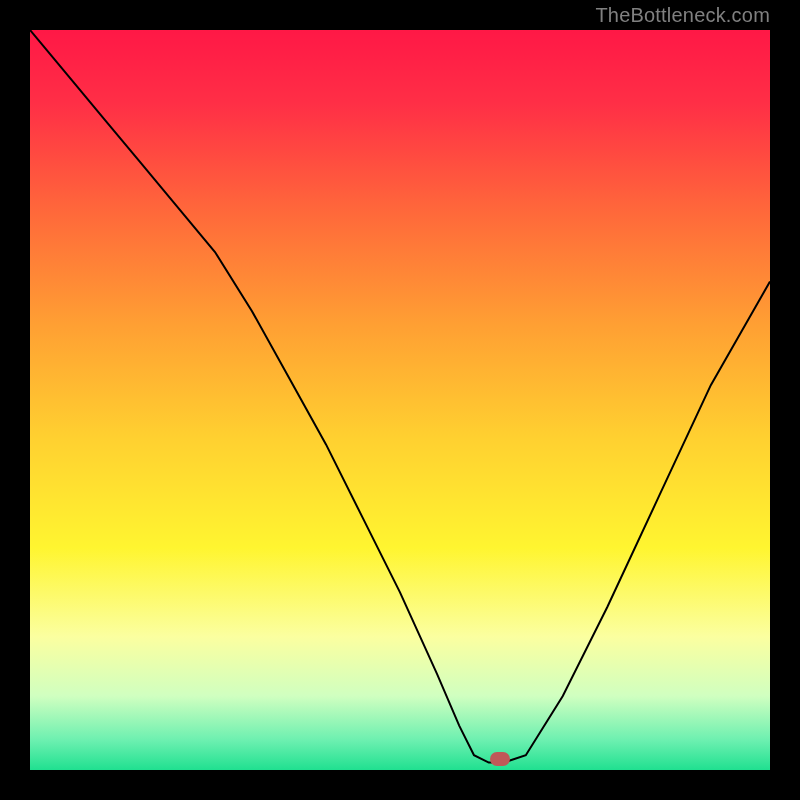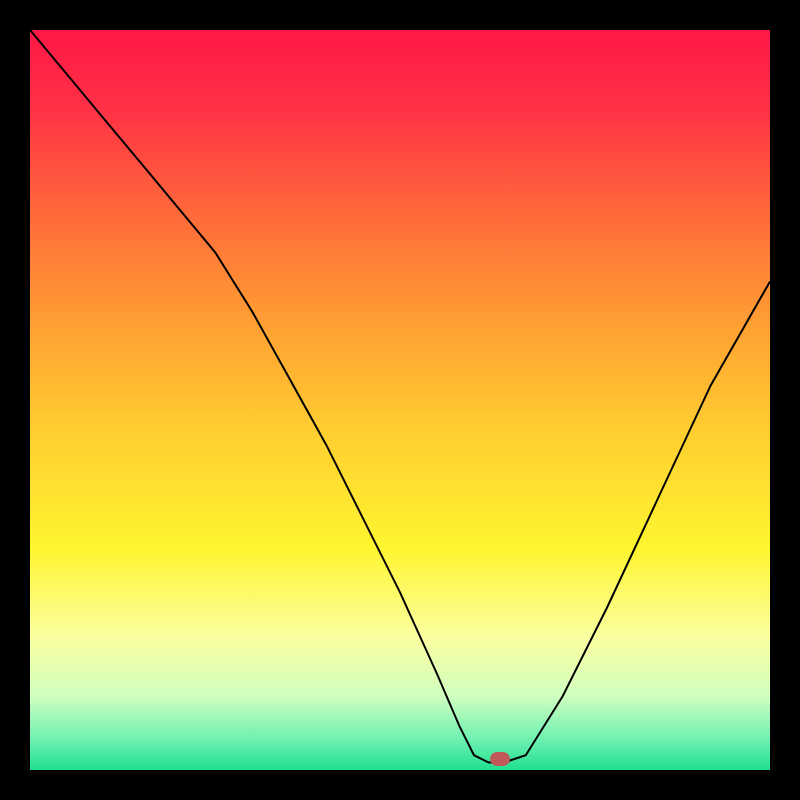--- a/index.html
+++ b/index.html
@@ -59,20 +59,21 @@
     color: #808080;
     font-weight: 500;
     letter-spacing: 0.2px;
   }
 </style>
 </head>
 <body>
 
 <div class="outer">
 
+  <div class="watermark">TheBottleneck.com</div>
 
   <div class="plot">
 
     <div class="gradient">
       <svg viewBox="0 0 100 100" preserveAspectRatio="none">
         <defs>
           <linearGradient id="bg" x1="0" y1="0" x2="0" y2="1">
 
           <stop offset="0%" stop-color="#ff1846"></stop>
               <stop offset="10%" stop-color="#ff2f46"></stop>

